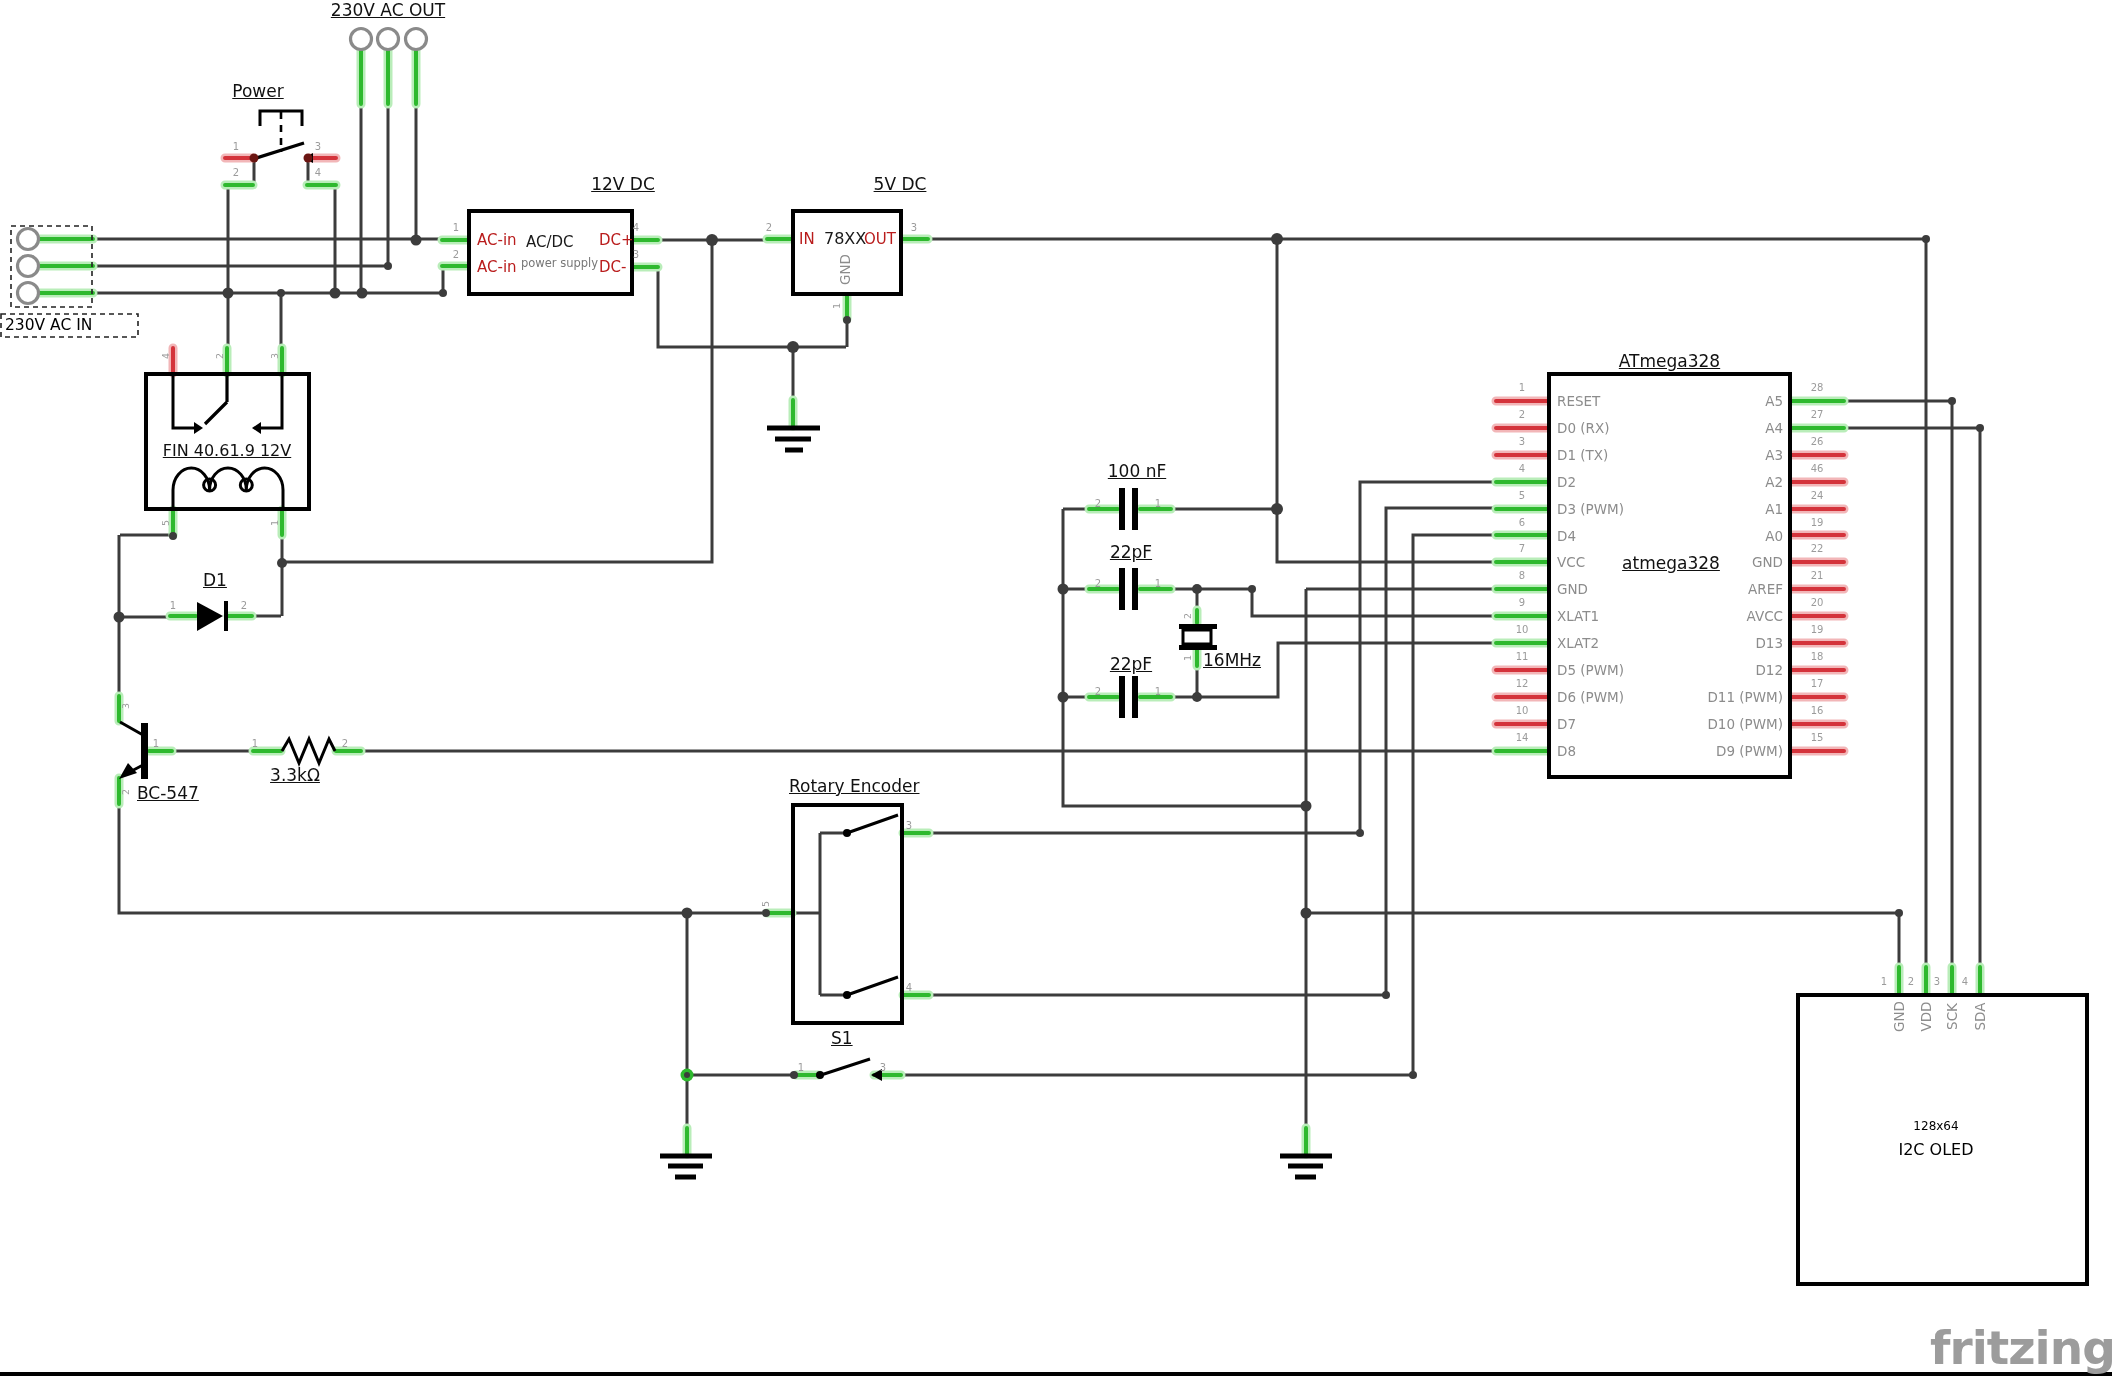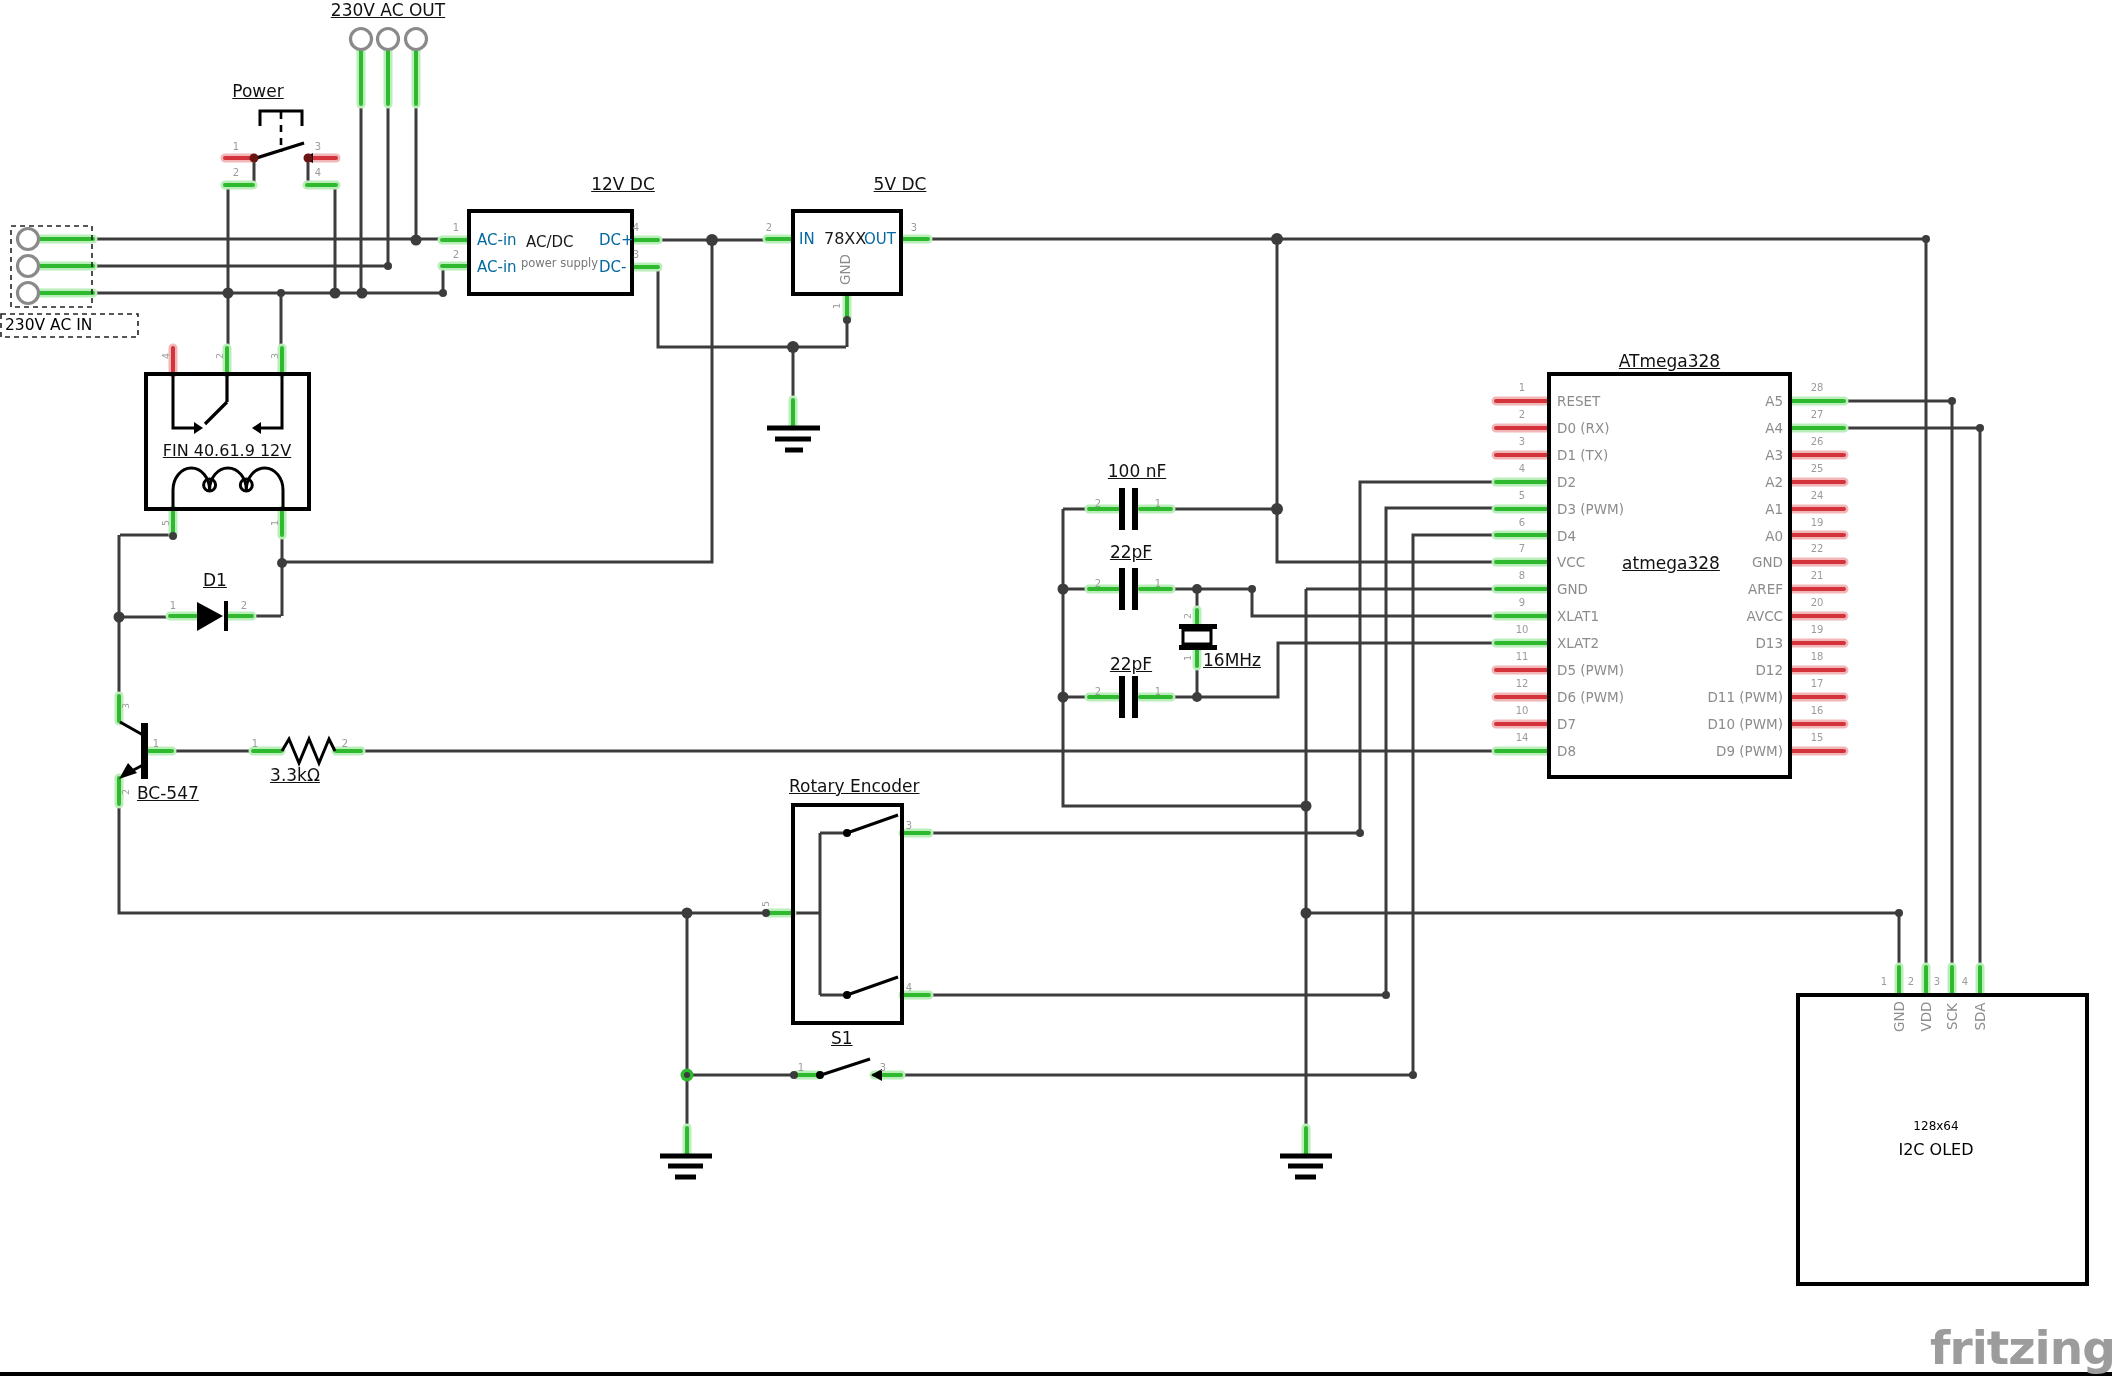--- a/index.html
+++ b/index.html
@@ -2,21 +2,21 @@
 <html><head>
 <meta charset="utf-8">
 <style>
   html,body{margin:0;padding:0;background:#fff;}
   body{width:2112px;height:1380px;overflow:hidden;position:relative;
        font-family:"DejaVu Sans","Liberation Sans",sans-serif;color:#000;}
   #canvas{position:absolute;left:0;top:0;width:2112px;height:1380px;}
   svg{position:absolute;left:0;top:0;}
   .lbl{position:absolute;white-space:nowrap;}
   .t17{font-size:17px;color:#111;text-decoration:underline;}
-  .t15g{font-size:15px;color:#0369a1;}
+  .t15g{font-size:15px;color:#b91c1c;}
   .t15b{font-size:15px;color:#1a1a1a;}
   .t11{font-size:11.5px;color:#777;}
   .num{position:absolute;font-size:10px;color:#9b9b9b;text-align:center;}
   .ctr{text-align:center;}
   .lp{position:absolute;left:1557px;width:170px;top:calc(393px + var(--i)*26.9px);font-size:13.5px;color:#8c8c8c;}
   .rp{position:absolute;left:1628px;width:155px;top:calc(393px + var(--i)*26.9px);font-size:13.5px;color:#8c8c8c;text-align:right;}
   .ln{position:absolute;left:1500px;width:44px;top:calc(382px + var(--i)*26.9px);font-size:10px;color:#9b9b9b;text-align:center;}
   .rn{position:absolute;left:1795px;width:44px;top:calc(382px + var(--i)*26.9px);font-size:10px;color:#9b9b9b;text-align:center;}
   .logo{position:absolute;left:1930px;top:1320px;font-size:47px;font-weight:bold;
         color:#9c9c9c;letter-spacing:-1px;}
@@ -357,21 +357,21 @@
 <div class="rp" style="--i:8">AVCC</div>
 <div class="rp" style="--i:9">D13</div>
 <div class="rp" style="--i:10">D12</div>
 <div class="rp" style="--i:11">D11 (PWM)</div>
 <div class="rp" style="--i:12">D10 (PWM)</div>
 <div class="rp" style="--i:13">D9 (PWM)</div>
 
 <div class="rn" style="--i:0">28</div>
 <div class="rn" style="--i:1">27</div>
 <div class="rn" style="--i:2">26</div>
-<div class="rn" style="--i:3">25</div>
+<div class="rn" style="--i:3">46</div>
 <div class="rn" style="--i:4">24</div>
 <div class="rn" style="--i:5">19</div>
 <div class="rn" style="--i:6">22</div>
 <div class="rn" style="--i:7">21</div>
 <div class="rn" style="--i:8">20</div>
 <div class="rn" style="--i:9">19</div>
 <div class="rn" style="--i:10">18</div>
 <div class="rn" style="--i:11">17</div>
 <div class="rn" style="--i:12">16</div>
 <div class="rn" style="--i:13">15</div>

